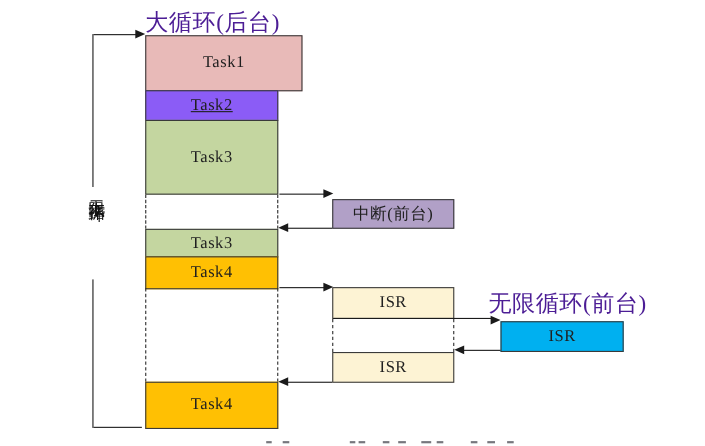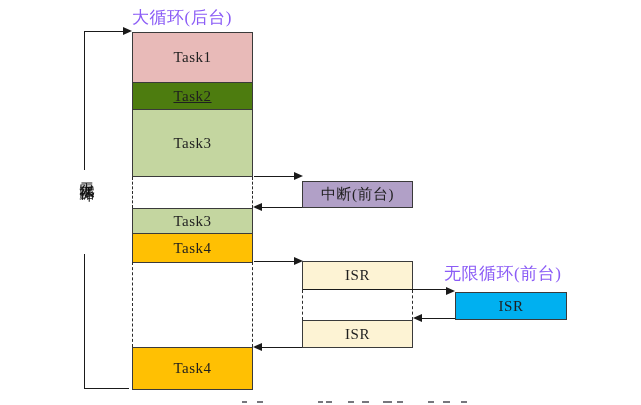--- a/index.html
+++ b/index.html
@@ -22,22 +22,22 @@
     letter-spacing:.5px;
   }
   .gapbox{
     position:absolute;
     box-sizing:border-box;
     border-left:1px dashed #2a2a2a;
     border-right:1px dashed #2a2a2a;
   }
   .lbl{
     position:absolute;
-    font-size:17px;color:#8b5cf6;
-    text-align:left;white-space:nowrap;
+    font-size:21px;color:#4c1d95;
+    text-align:right;white-space:nowrap;
     letter-spacing:.5px;
   }
   .vlabel{
     position:absolute;
     writing-mode:vertical-rl;
     text-orientation:upright;
     font-size:15px;color:#111;
     letter-spacing:2px;
     background:#ffffff;
   }
@@ -52,22 +52,22 @@
     border-right:9px solid #1a1a1a;}
   .smudge{position:absolute;height:2px;background:#4a4a52;opacity:.75;}
 </style>
 </head>
 <body>
 
 <div id="canvas">
 
   <div class="lbl" style="left:132px;top:6px;width:121px;">大循环(后台)</div>
 
-  <div class="box" style="left: 132px; top: 32px; width: 121px; height: 51px; background: rgb(232, 186, 184);">Task1</div>
-  <div class="box" style="left: 132px; top: 82px; width: 121px; height: 28px; background: #4d7c0f; text-decoration: underline;">Task2</div>
+  <div class="box" style="left: 132px; top: 32px; width: 143px; height: 51px; background: rgb(232, 186, 184);">Task1</div>
+  <div class="box" style="left: 132px; top: 82px; width: 121px; height: 28px; background: #8b5cf6; text-decoration: underline;">Task2</div>
   <div class="box" style="left: 132px; top: 109px; width: 121px; height: 68px; background: rgb(196, 214, 160);">Task3</div>
 
   <div class="gapbox" style="left:132px;top:177px;width:121px;height:31px;"></div>
 
   <div class="box" style="left: 132px; top: 208px; width: 121px; height: 26px; background: rgb(196, 214, 160);">Task3</div>
   <div class="box" style="left: 132px; top: 233px; width: 121px; height: 30px; background: rgb(255, 192, 3);">Task4</div>
 
   <div class="gapbox" style="left:132px;top:262px;width:121px;height:85px;"></div>
 
   <div class="box" style="left: 132px; top: 347px; width: 121px; height: 43px; background: rgb(255, 192, 3);">Task4</div>

